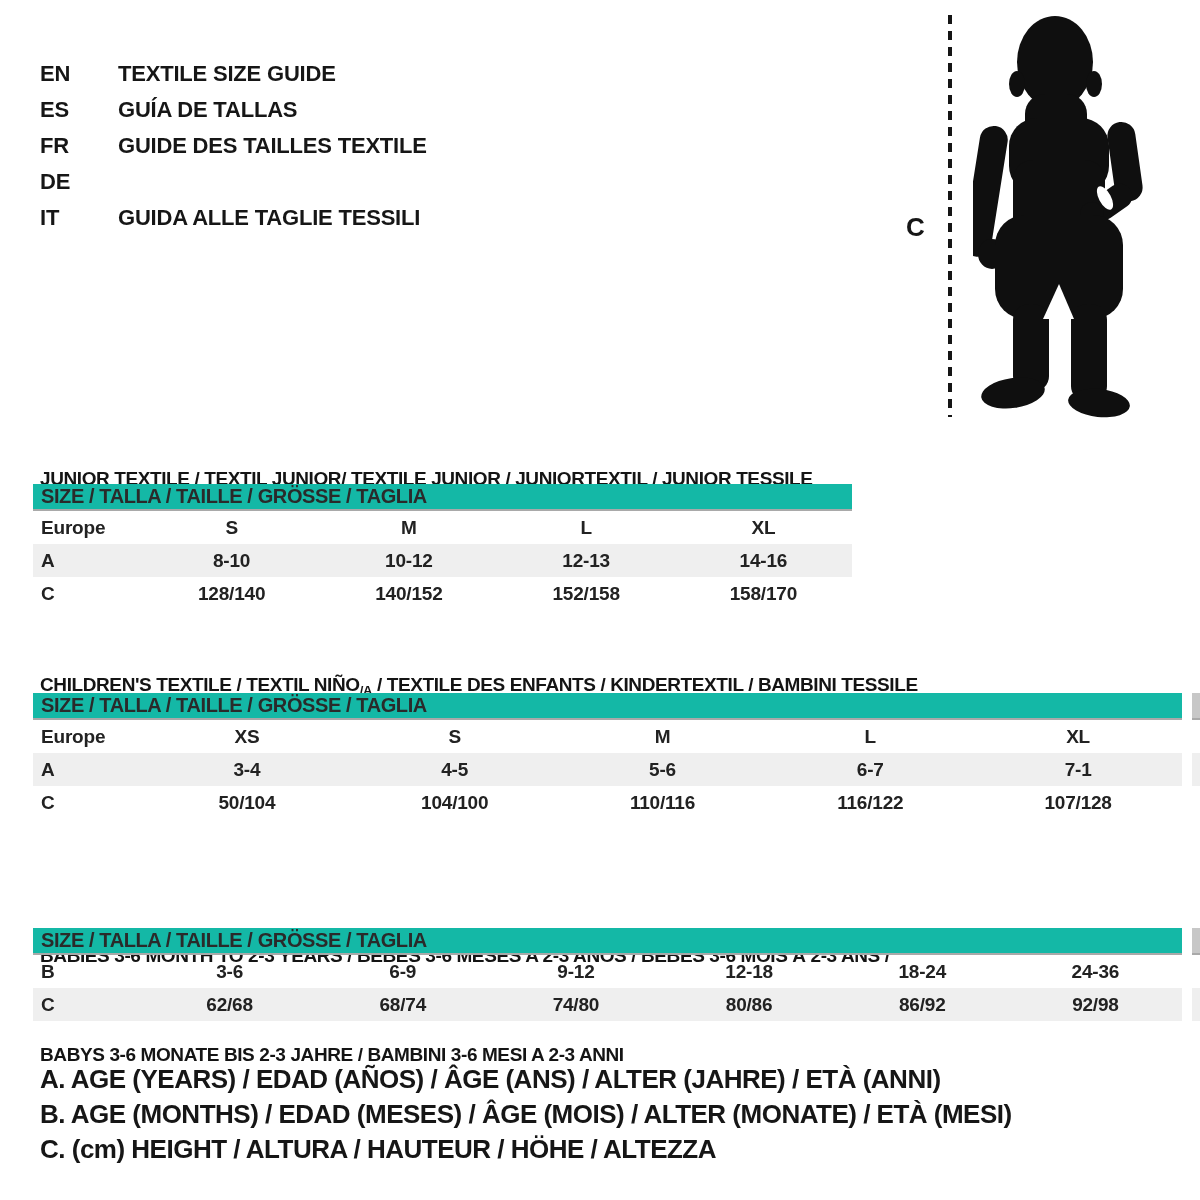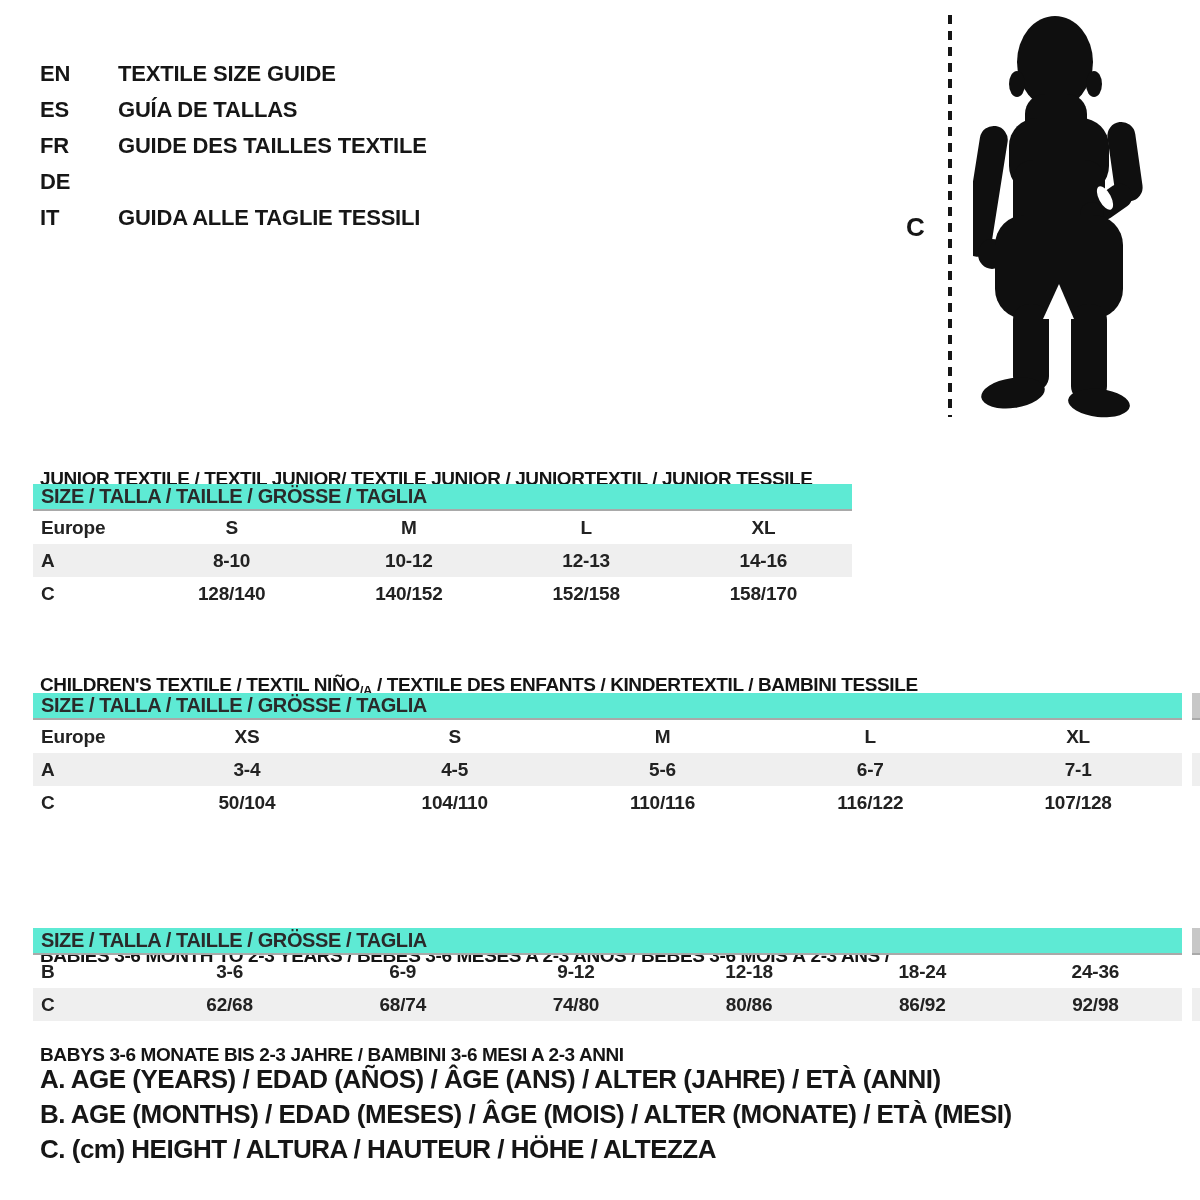--- a/index.html
+++ b/index.html
@@ -40,21 +40,21 @@
   #children-title { top: 640px; }
   #babies-title   { top: 845px; }
   .sub-txt { font-size: 13px; position: relative; top: 4px; letter-spacing: -0.3px; }
 
   
   .size-table { position: absolute; left: 33px; }
   #junior-table   { top: 484px; width: 819px; }
   #children-table { top: 693px; width: 1149px; }
   #babies-table   { top: 928px; width: 1149px; }
   .size-bar {
-    height: 27px; background: #5eead4;
+    height: 27px; background: #14b8a6;
     border-bottom: 2px solid #a9a9a9;
     box-sizing: border-box;
     display: flex; align-items: center;
     padding-left: 8px;
     font-size: 20px; letter-spacing: -0.4px; color: #2a2a2a;
   }
   .trow { display: grid; height: 33px; align-items: center;
           font-size: 19px; letter-spacing: -0.2px; color: #222; }
   .trow.shaded { background: #efefef; }
   .trow .lbl { padding-left: 8px; text-align: left; }
@@ -180,21 +180,21 @@
           <div class="lbl">A</div>
           <div class="val">3-4</div>
           <div class="val">4-5</div>
           <div class="val">5-6</div>
           <div class="val">6-7</div>
           <div class="val">7-1</div>
         </div>
         <div class="trow" style="grid-template-columns: 110px repeat(5, 1fr);">
           <div class="lbl">C</div>
           <div class="val">50/104</div>
-          <div class="val">104/110</div>
+          <div class="val">104/100</div>
           <div class="val">110/116</div>
           <div class="val">116/122</div>
           <div class="val">107/128</div>
         </div>
       </div>
   </div>
   <div class="edge-strip" id="edge-strip-children">
     <div class="edge-bar"></div>
       <div class="edge-white"></div>
       <div class="edge-shade"></div>

